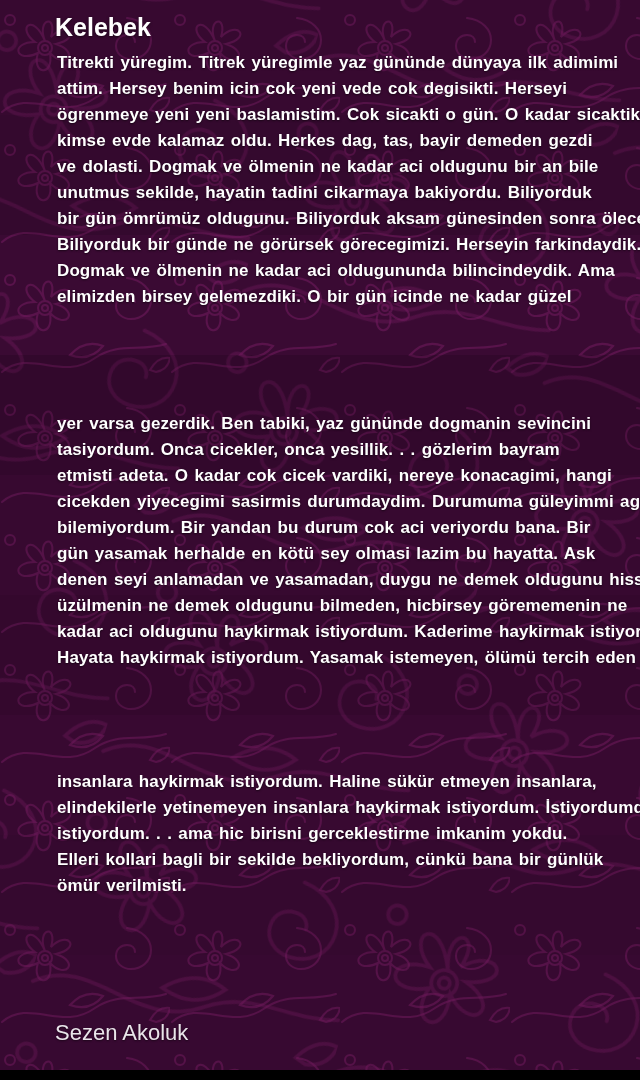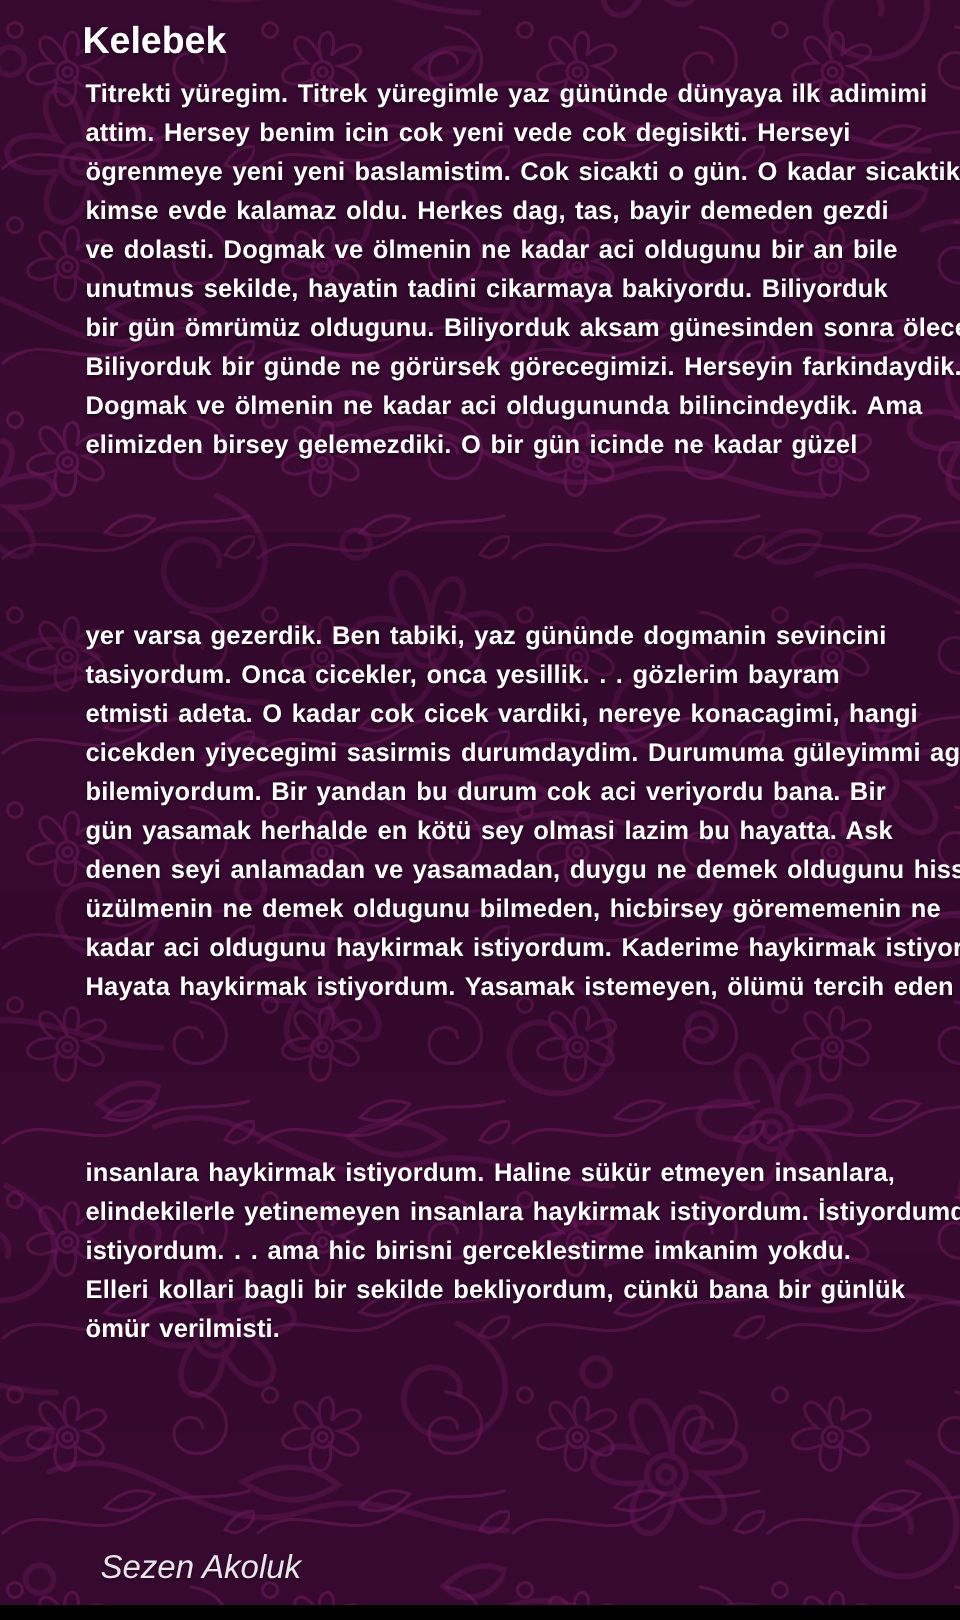--- a/index.html
+++ b/index.html
@@ -47,24 +47,23 @@
     letter-spacing: 0.1px;
     text-shadow: 0 1px 2px rgba(0,0,0,0.55);
   }
   .stanza-1 { top: 50px; }
   .stanza-2 { top: 411px; }
   .stanza-3 { top: 769px; }
   .poem-author {
     position: absolute;
     left: 55px;
     top: 1019px;
-    margin: 12px;
+    margin: 0;
     font-size: 22px;
     line-height: 28px;
-    font-style: italic;
     font-weight: normal;
     color: #e9e5ea;
     text-shadow: 0 1px 2px rgba(0,0,0,0.5);
     white-space: pre;
   }
 </style>
 </head>
 <body>
 
 <div class="page">

